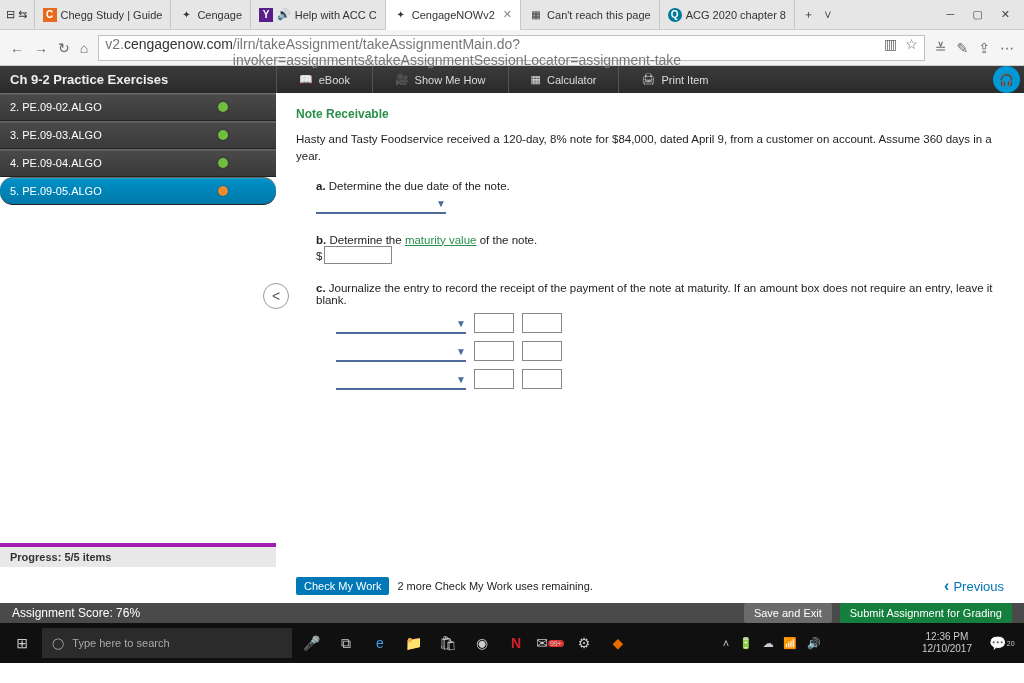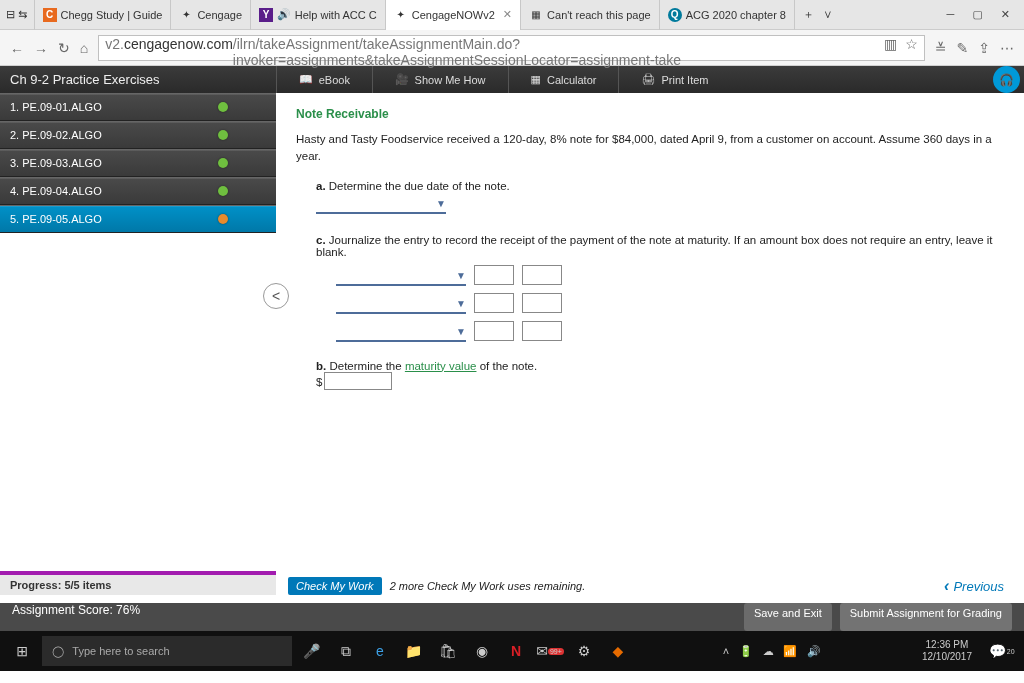--- a/index.html
+++ b/index.html
@@ -8,49 +8,49 @@
 .tab { height:30px; padding:0 8px; display:flex; align-items:center; gap:4px; border-right:1px solid #c8c8c8; color:#333; }
 .tab.active { background:#fff; }
 .tab-icon { width:14px; height:14px; display:inline-flex; align-items:center; justify-content:center; font-size:10px; }
 .tab-close { color:#888; margin-left:4px; }
 .win-ctrl { margin-left:auto; display:flex; gap:18px; padding:0 14px; color:#444; }
 .addr-row { height:36px; background:#f5f5f5; display:flex; align-items:center; padding:0 10px; gap:10px; border-bottom:1px solid #d0d0d0; }
 .nav-ico { color:#666; font-size:14px; cursor:pointer; }
 .url-bar { flex:1; height:26px; border:1px solid #c0c0c0; background:#fff; display:flex; align-items:flex-start; padding:0 6px; font-size:14px; color:#777; }
 .url-host { color:#333; }
 .head-bar { height:27px; background:linear-gradient(#3b3b3b,#2a2a2a); display:flex; align-items:center; color:#eee; font-size:12px; }
-.head-title { width:276px; padding-left:10px; font-weight:normal; font-size:13px; }
+.head-title { width:276px; padding-left:10px; font-weight:bold; font-size:13px; }
 .head-btn { padding:0 22px; height:27px; display:flex; align-items:center; gap:6px; border-left:1px solid #555; color:#ddd; font-size:11px; cursor:pointer; }
 .head-help { margin-left:auto; width:27px; height:27px; background:#0099d8; border-radius:50%; display:flex; align-items:center; justify-content:center; color:#fff; margin-right:4px; }
 .main { display:flex; height:510px; background:#fff; position:relative; }
 .sidebar { width:276px; background:#fff; }
 .side-item { height:28px; background:linear-gradient(#4a4a4a,#3a3a3a); border-top:1px solid #666; border-bottom:1px solid #222; color:#fff; font-size:11px; display:flex; align-items:center; padding:0 10px; position:relative; cursor:pointer; box-shadow:inset 0 1px 0 rgba(255,255,255,0.1); }
-.side-item.active { background:linear-gradient(#0091c8,#0078a8); }
+.side-item.active { background:linear-gradient(#0091c8,#0078a8);border-radius:13px; }
 .dot { width:10px; height:10px; border-radius:50%; background:#6fbf3f; position:absolute; right:48px; box-shadow:0 0 2px rgba(0,0,0,0.5); }
 .dot.orange { background:#e88b2d; }
 .progress-bar { height:24px; background:#e8e8e8; color:#333; font-size:11px; font-weight:bold; display:flex; align-items:center; padding:0 10px; border-top:4px solid #a21caf; }
 .content { flex:1; background:#fff; padding:14px 20px; font-size:11.5px; color:#222; position:relative; }
 .note-title { color:#2a8f4a; font-weight:bold; margin-bottom:10px; font-size:12px; }
 .qtext { line-height:1.5; margin-bottom:14px; }
 .part { margin:12px 0 18px 20px; }
 .part-label { font-weight:bold; }
 .link-term { color:#2a8f4a; text-decoration:underline; }
 .drop-field { width:130px; height:18px; border-bottom:2px solid #4d6c99; display:inline-block; position:relative; margin-top:4px; }
 .drop-field::after { content:"▼"; position:absolute; right:0; top:2px; color:#4d6c99; font-size:10px; }
 .small-input { width:68px; height:18px; border:1px solid #888; margin-left:2px; }
 .journal-row { display:flex; align-items:center; gap:8px; margin:6px 0 6px 20px; }
 .jbox { width:40px; height:20px; border:1px solid #888; }
 .collapse-btn { position:absolute; left:-13px; top:190px; width:26px; height:26px; border:1px solid #999; border-radius:50%; background:#fff; display:flex; align-items:center; justify-content:center; font-size:14px; color:#555; cursor:pointer; }
-.check-row { position:absolute; bottom:8px; left:12px; right:20px; display:flex; align-items:center; font-size:11px;font-style:italic; }
+.check-row { position:absolute; bottom:8px; left:20px; right:20px; display:flex; align-items:center; font-size:11px; }
 .check-btn { background:#0078b8; color:#fff; padding:3px 8px; border-radius:2px; margin-right:8px; cursor:pointer; }
 .prev-link { margin-left:auto; color:#0078b8; font-size:13px; display:flex; align-items:center; gap:4px; cursor:pointer; }
-.score-bar { height:28px; background:#4a4a4a; color:#fff; font-size:12px; display:flex; padding:0 12px; }
+.score-bar { height:20px; background:#4a4a4a; color:#fff; font-size:12px; display:flex; align-items:center; padding:0 12px; }
 .score-bar .btn { padding:4px 10px; border-radius:3px; font-size:11px; margin-left:8px; cursor:pointer; }
 .save-exit { background:#6b6b6b; }
-.submit { background:#737373; }
+.submit { background:#15803d; }
 .score-right { margin-left:auto; display:flex; }
 .taskbar { height:40px; background:#101010; display:flex; align-items:center; padding:0 8px; gap:6px; color:#ccc; font-size:11px; }
 .tb-icon { width:28px; height:28px; display:flex; align-items:center; justify-content:center; font-size:14px; }
 .tb-search { width:250px; height:30px; background:#2b2b2b; display:flex; align-items:center; padding:0 10px; color:#aaa; gap:8px; }
 .tb-time { margin-left:auto; text-align:center; line-height:1.2; font-size:10px; padding:0 10px; }
 .sys-icons { display:flex; gap:10px; align-items:center; font-size:11px; color:#ccc; }
 </style>
 </head>
 <body>
 
@@ -127,24 +127,20 @@
   <div class="head-btn">
       <span>🖨</span>
       <span>Print Item</span>
     </div>
   <div class="head-help">🎧</div>
 </div>
 
 <div class="main">
   <div class="sidebar">
     <div class="side-item">
-        <span>1. PE.09-01.ALGO</span>
-        <span class="dot"></span>
-      </div>
-    <div class="side-item">
         <span>2. PE.09-02.ALGO</span>
         <span class="dot"></span>
       </div>
     <div class="side-item">
         <span>3. PE.09-03.ALGO</span>
         <span class="dot"></span>
       </div>
     <div class="side-item">
         <span>4. PE.09-04.ALGO</span>
         <span class="dot"></span>
@@ -161,41 +157,41 @@
     <div class="collapse-btn">&lt;</div>
     <div class="note-title">Note Receivable</div>
     <div class="qtext">Hasty and Tasty Foodservice received a 120-day, 8% note for $84,000, dated April 9, from a customer on account. Assume 360 days in a year.</div>
 
     <div class="part">
       <span class="part-label">a.</span> <span>Determine the due date of the note.</span><br>
       <span class="drop-field"></span>
     </div>
 
     <div class="part">
+      <span class="part-label">b.</span> <span>Determine the </span><span class="link-term">maturity value</span><span> of the note.</span><br>
+      $<input class="small-input" style="">
+    </div>
+
+    <div class="part">
       <span class="part-label">c.</span> <span>Journalize the entry to record the receipt of the payment of the note at maturity. If an amount box does not require an entry, leave it blank.</span>
       <div class="journal-row">
           <span class="drop-field"></span>
           <input class="jbox" style="">
           <input class="jbox" style="">
         </div>
       <div class="journal-row">
           <span class="drop-field"></span>
           <input class="jbox" style="">
           <input class="jbox" style="">
         </div>
       <div class="journal-row">
           <span class="drop-field"></span>
           <input class="jbox" style="">
           <input class="jbox" style="">
         </div>
-    </div>
-
-    <div class="part">
-      <span class="part-label">b.</span> <span>Determine the </span><span class="link-term">maturity value</span><span> of the note.</span><br>
-      $<input class="small-input" style="">
     </div>
 
     <div class="check-row">
       <span class="check-btn">Check My Work</span>
       <span>2 more Check My Work uses remaining.</span>
       <span class="prev-link">
           <span style="font-size:16px;font-weight:bold;">‹</span>
           <span>Previous</span>
         </span>
     </div>

